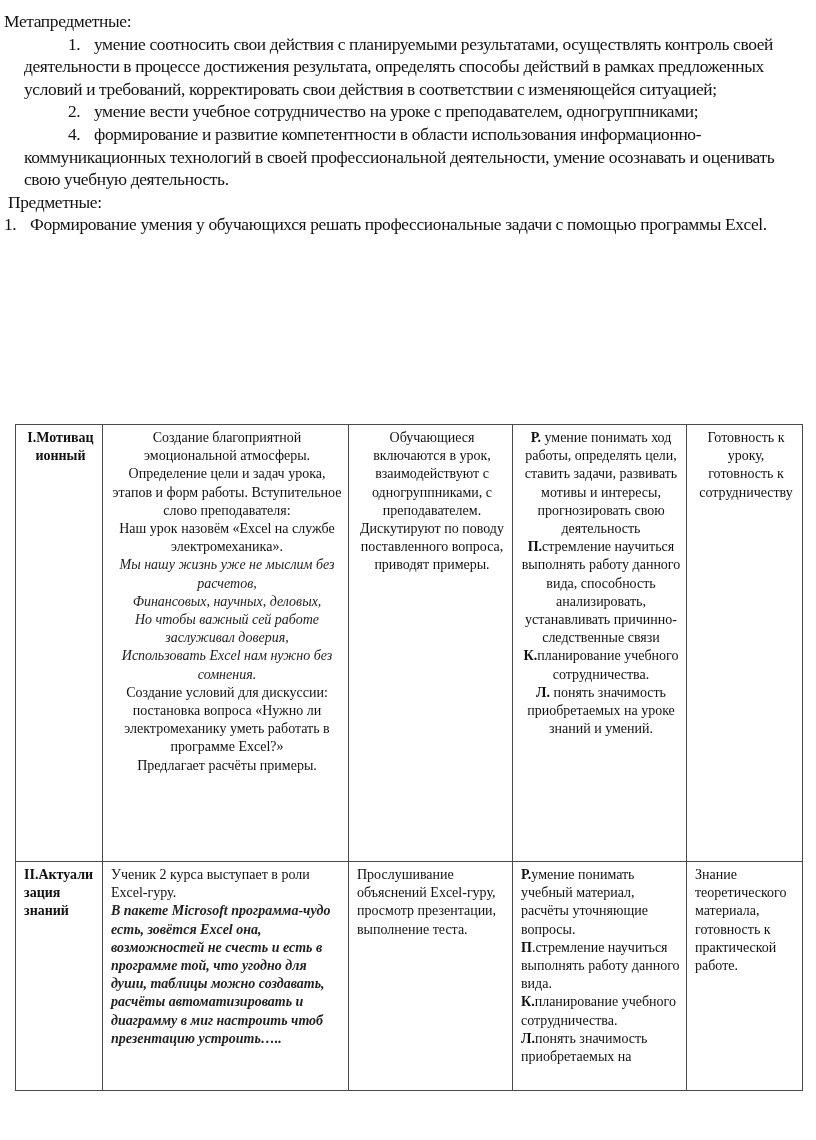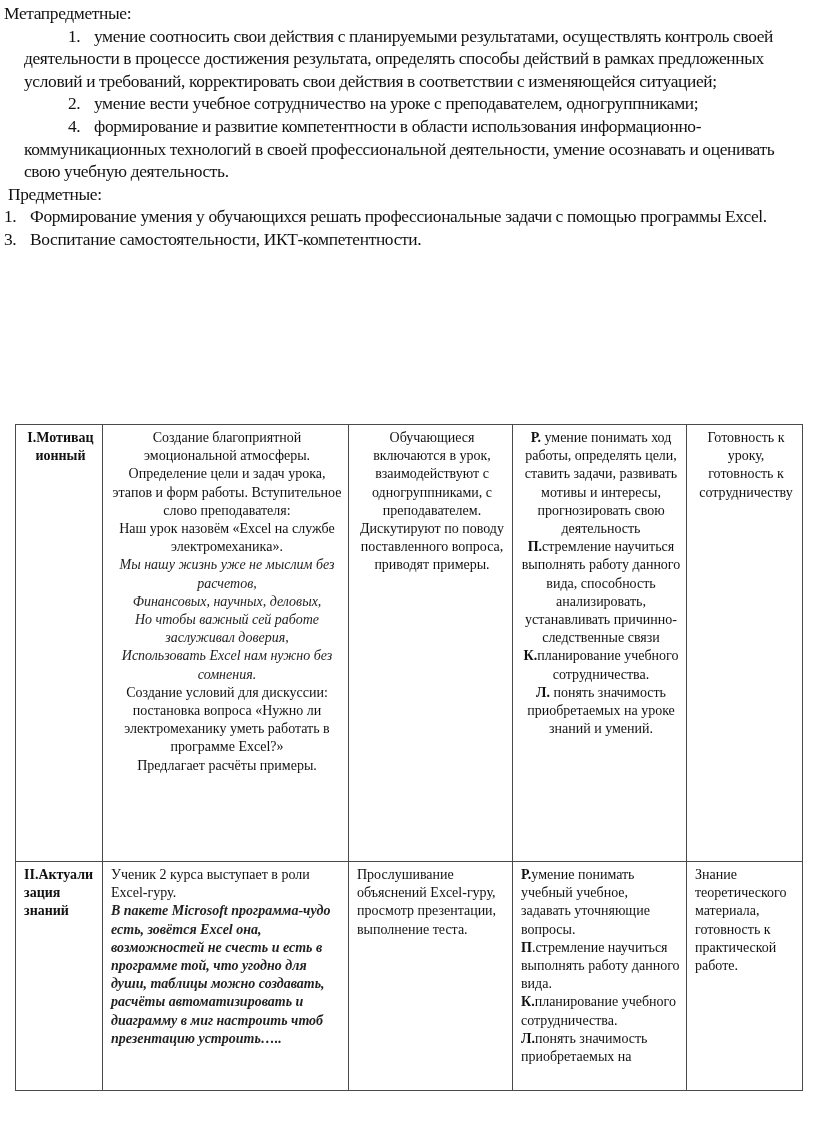--- a/index.html
+++ b/index.html
@@ -2,21 +2,21 @@
 <html><head>
 <meta charset="utf-8">
 <style>
   html, body { margin: 0; padding: 0; background: #ffffff; }
   body {
     width: 816px; height: 1140px; overflow: hidden; position: relative;
     font-family: "Liberation Serif", "DejaVu Serif", serif;
     color: #111111;
   }
   .intro {
-    position: absolute; left: 4px; top: 2px; width: 800px;
+    position: absolute; left: 4px; top: 10px; width: 800px;
     font-size: 17.4px; line-height: 22.6px;
     letter-spacing: -0.35px;
   }
   .intro p { margin: 0; }
   .intro .indent { text-indent: 44px; margin-left: 20px; }
   .intro .num { display: inline-block; width: 22px; text-indent: 0; }
   .intro .subhead { padding-left: 4px; }
 
   table.lesson {
     position: absolute; left: 15px; top: 424px;
@@ -46,21 +46,20 @@
 </head>
 <body>
 
 <div class="intro">
   <p>Метапредметные:</p>
   <p class="indent"><span class="num">1.</span> <span>умение соотносить свои действия с планируемыми результатами, осуществлять контроль своей деятельности в процессе достижения результата, определять способы действий в рамках предложенных условий и требований, корректировать свои действия в соответствии с изменяющейся ситуацией;</span></p>
   <p class="indent"><span class="num">2.</span> <span>умение вести учебное сотрудничество на уроке с преподавателем, одногруппниками;</span></p>
   <p class="indent"><span class="num">4.</span> <span>формирование и развитие компетентности в области использования информационно-коммуникационных технологий в своей профессиональной деятельности, умение осознавать и оценивать свою учебную деятельность.</span></p>
   <p class="subhead">Предметные:</p>
   <p><span class="num">1.</span> <span>Формирование умения у обучающихся решать профессиональные задачи с помощью программы Excel.</span></p>
-  <p><span class="num">3.</span> <span>Воспитание самостоятельности, ИКТ-компетентности.</span></p>
 </div>
 
 <table class="lesson">
   <colgroup>
       <col class="c1">
       <col class="c2">
       <col class="c3">
       <col class="c4">
       <col class="c5">
     </colgroup>
@@ -87,21 +86,21 @@
     <td>Готовность к уроку, готовность к сотрудничеству</td>
   </tr>
   <tr class="r2">
     <td class="stage">II.Актуализация знаний</td>
     <td>
       <span class="line">Ученик 2 курса выступает в роли Excel-гуру.</span>
       <span class="line bi">В пакете Microsoft программа-чудо есть, зовётся Excel она, возможностей не счесть и есть в программе той, что угодно для души, таблицы можно создавать, расчёты автоматизировать и диаграмму в миг настроить чтоб презентацию устроить…..</span>
     </td>
     <td>Прослушивание объяснений Excel-гуру, просмотр презентации, выполнение теста.</td>
     <td>
-      <span class="line"><b>Р.</b><span>умение понимать учебный учебное, задавать уточняющие вопросы.</span></span>
+      <span class="line"><b>Р.</b><span>умение понимать учебный материал, расчёты уточняющие вопросы.</span></span>
       <span class="line"><b>П</b><span>.стремление научиться выполнять работу данного вида.</span></span>
       <span class="line"><b>К.</b><span>планирование учебного сотрудничества.</span></span>
       <span class="line"><b>Л.</b><span>понять значимость приобретаемых на</span></span>
     </td>
     <td>Знание теоретического материала, готовность к практической работе.</td>
   </tr>
 </tbody>
   </table>
 
 </body></html>

